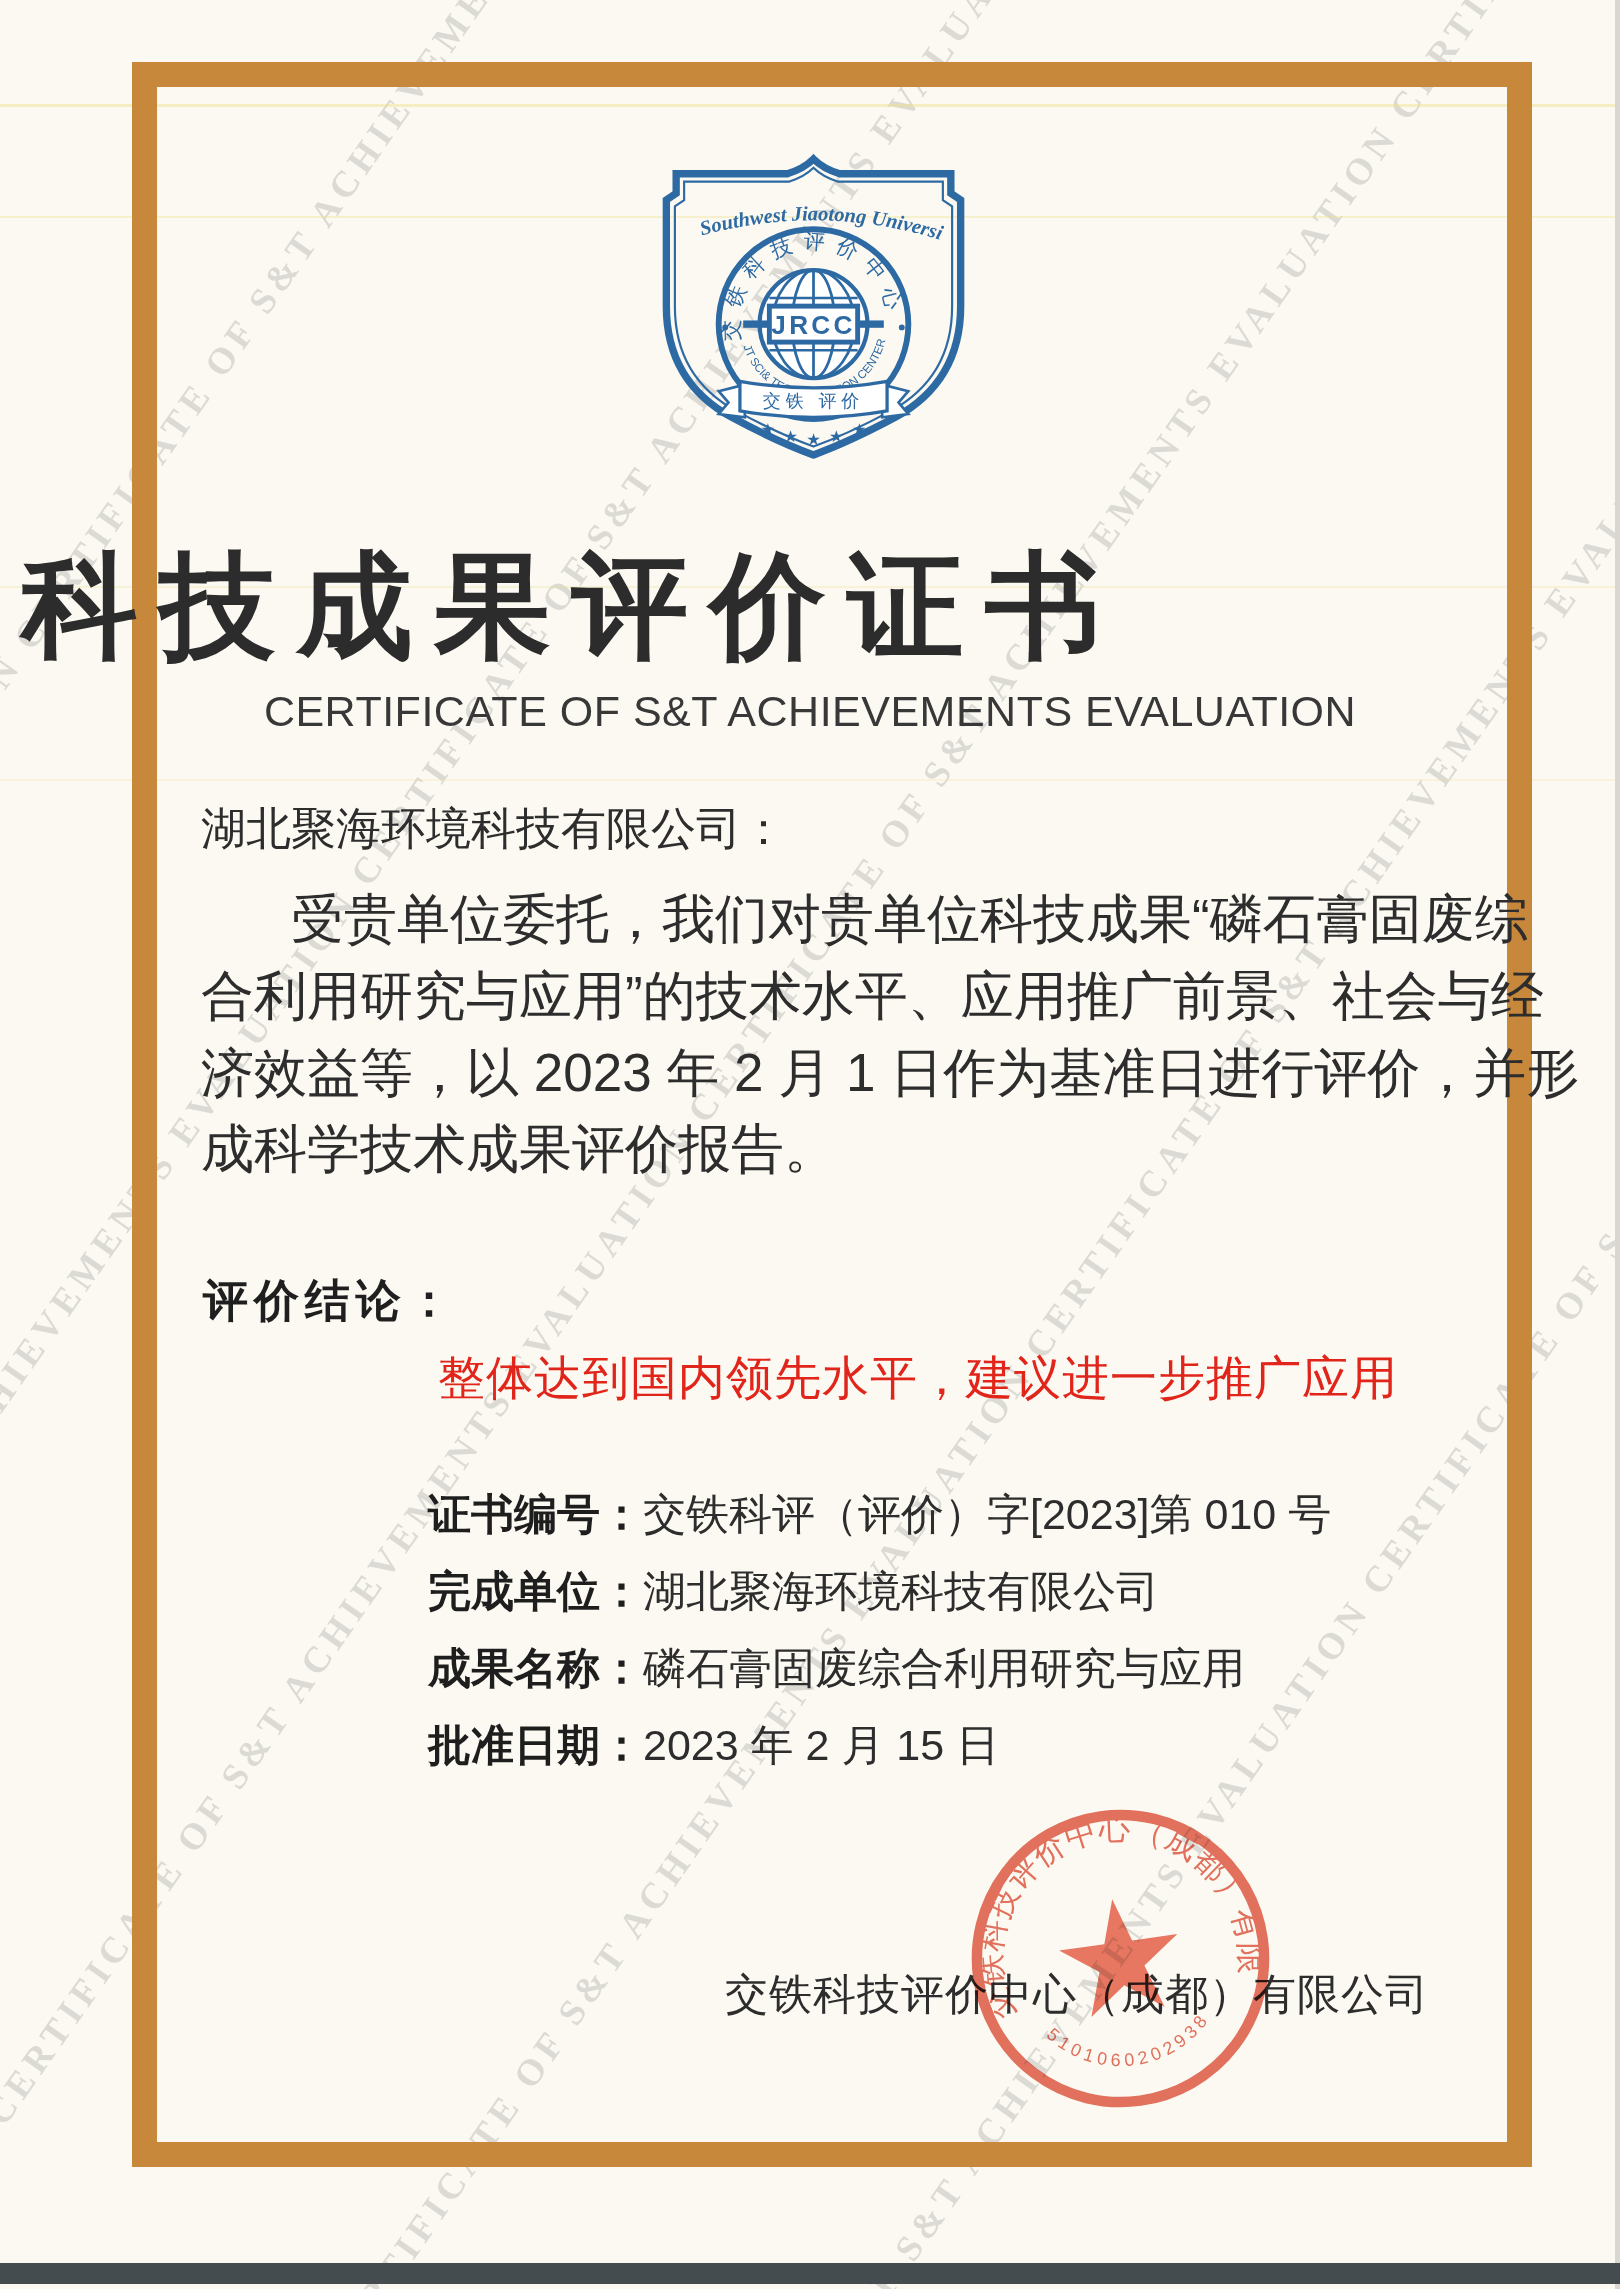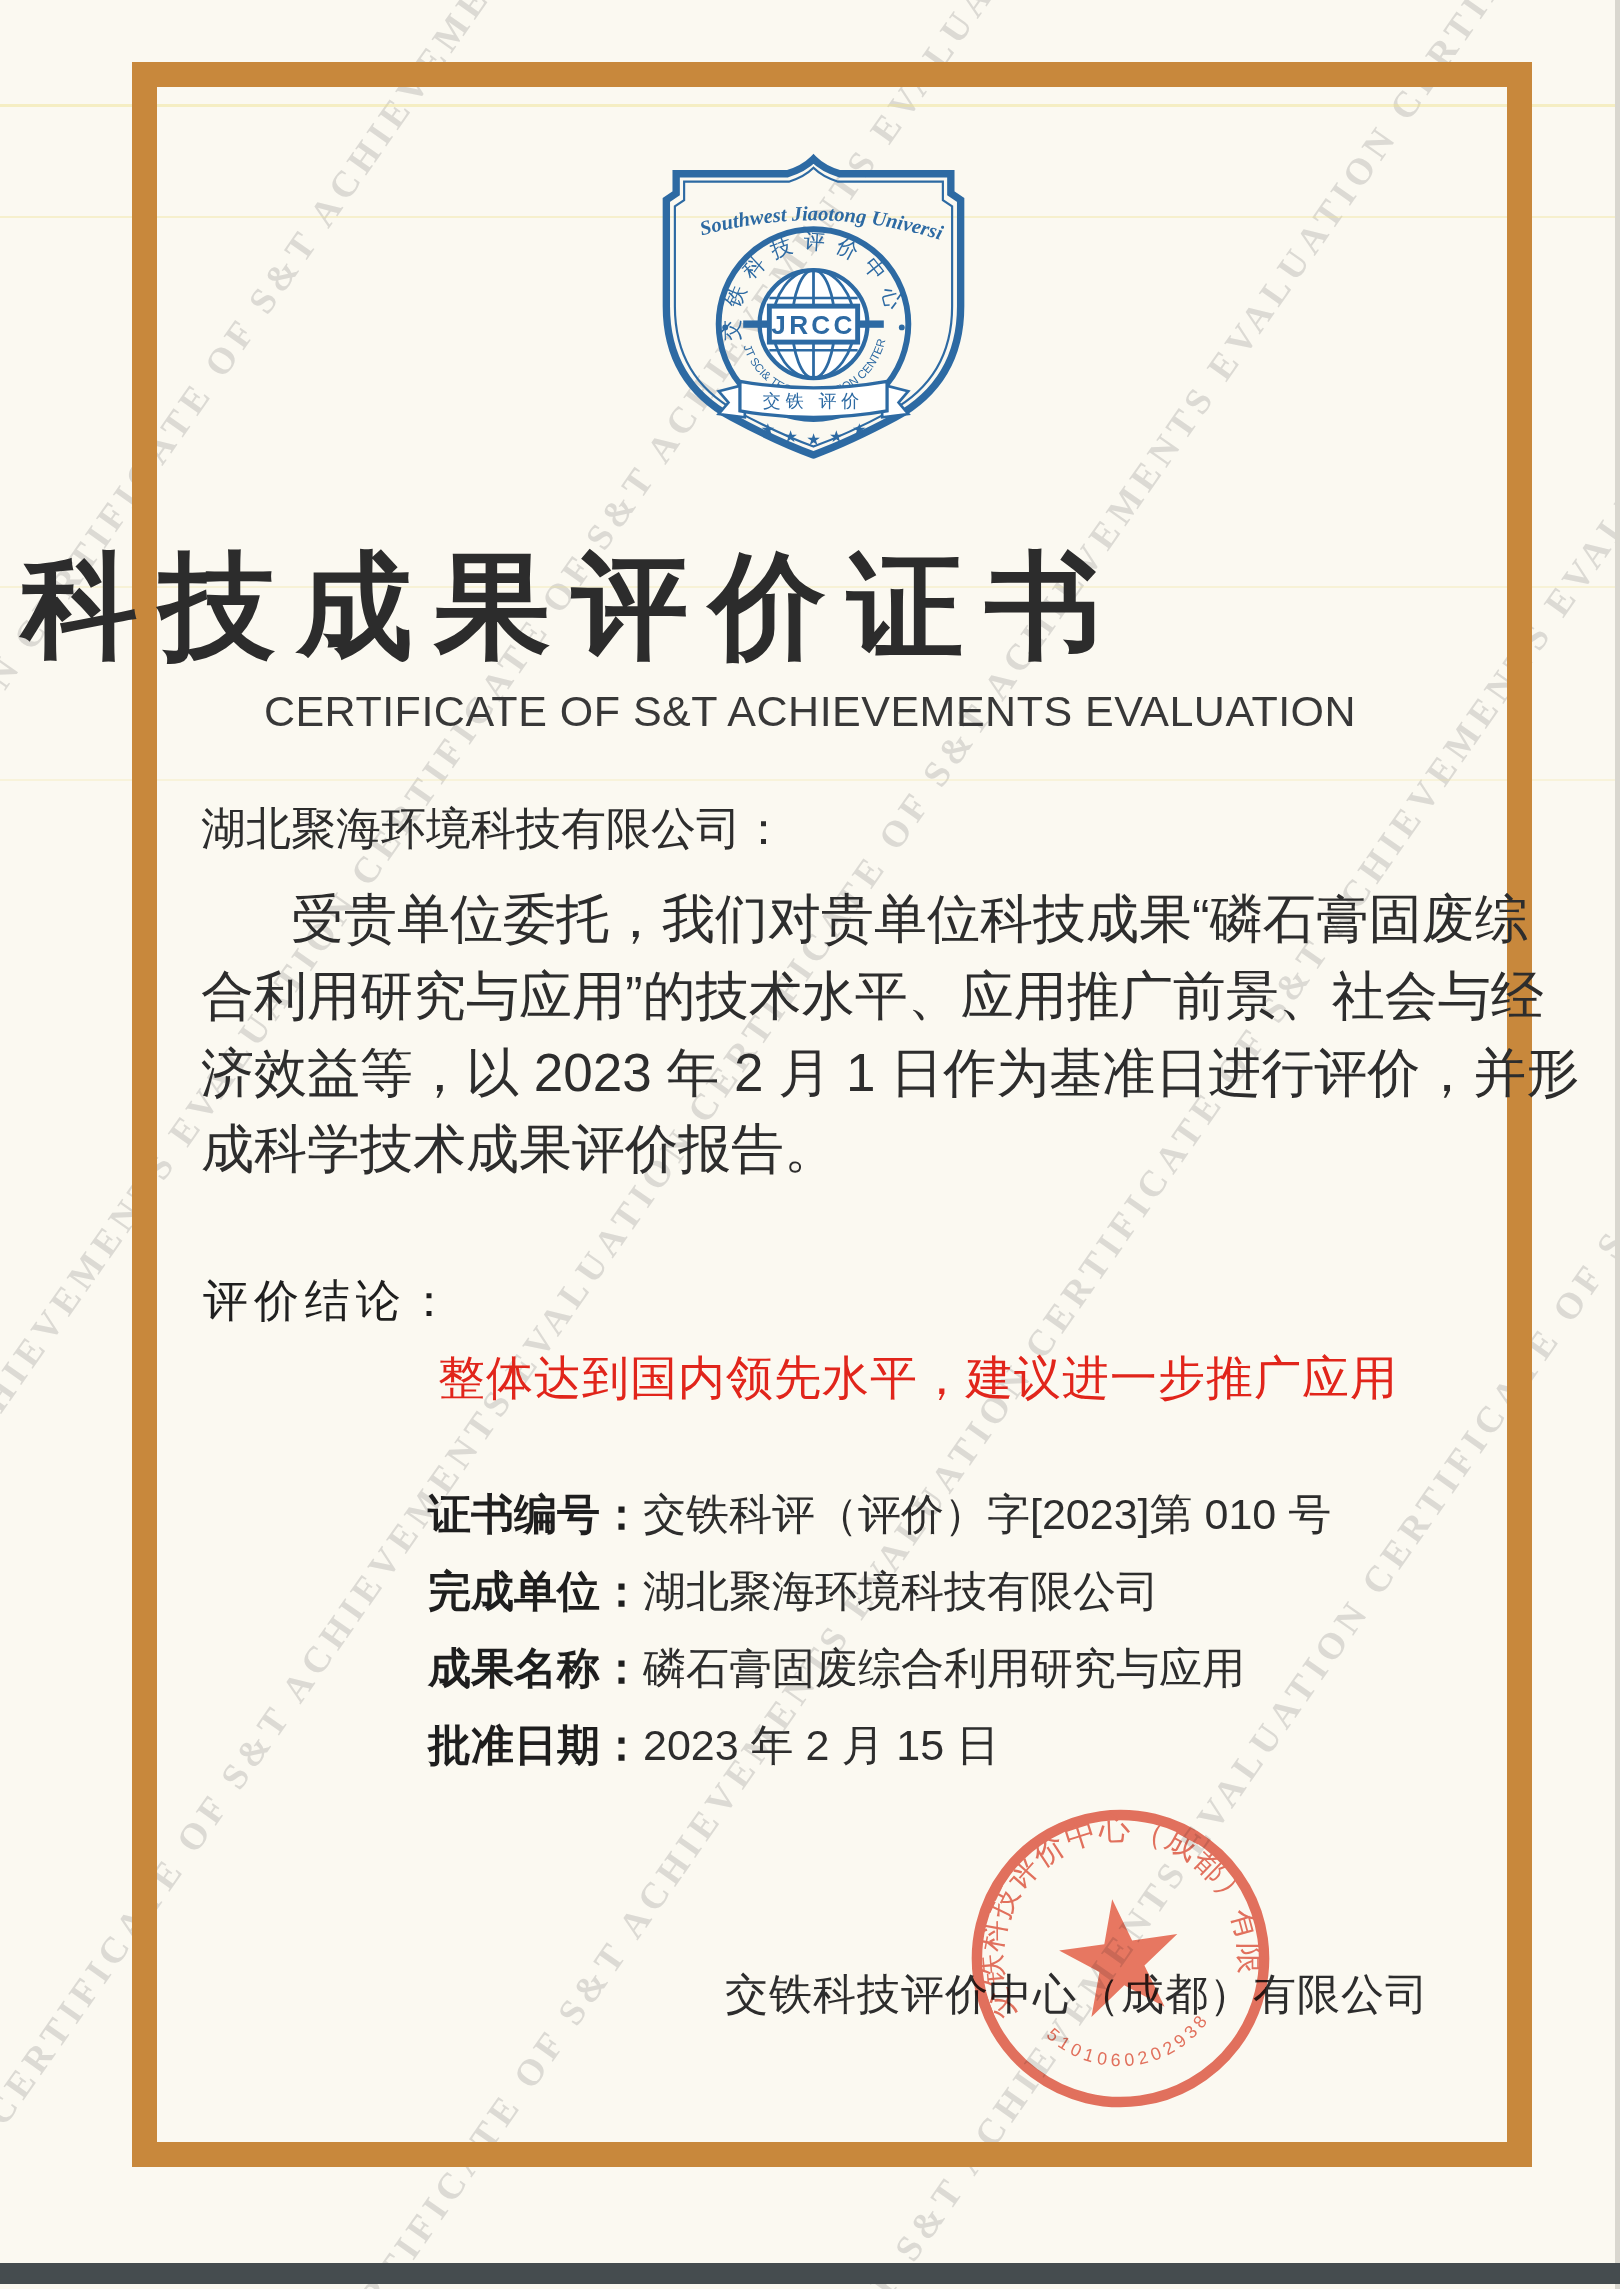--- a/index.html
+++ b/index.html
@@ -79,21 +79,21 @@
     height:77px;line-height:77px;
     text-align:justify;
     text-align-last:justify;
     white-space:nowrap;
   }
   .paragraph .pline.first{padding-left:90px;box-sizing:border-box;}
   .paragraph .pline.last{text-align-last:left;font-family:Liberation Serif, serif;}
 
   .conclusion-label{
     position:absolute;left:203px;top:1271px;
-    font-size:45px;font-weight:normal;color:#1f1f1f;letter-spacing:5.9px;
+    font-size:45px;font-weight:bold;color:#1f1f1f;letter-spacing:5.9px;
   }
   .conclusion-text{
     position:absolute;left:438px;top:1347px;
     font-size:47px;font-weight:normal;color:#e1251b;letter-spacing:1px;
     white-space:nowrap;
   }
 
   .fields{position:absolute;left:428px;top:1476px;}
   .field-row{height:77px;line-height:77px;font-size:43px;white-space:nowrap;}
   .field-label{font-weight:bold;color:#1e1e1e;}

